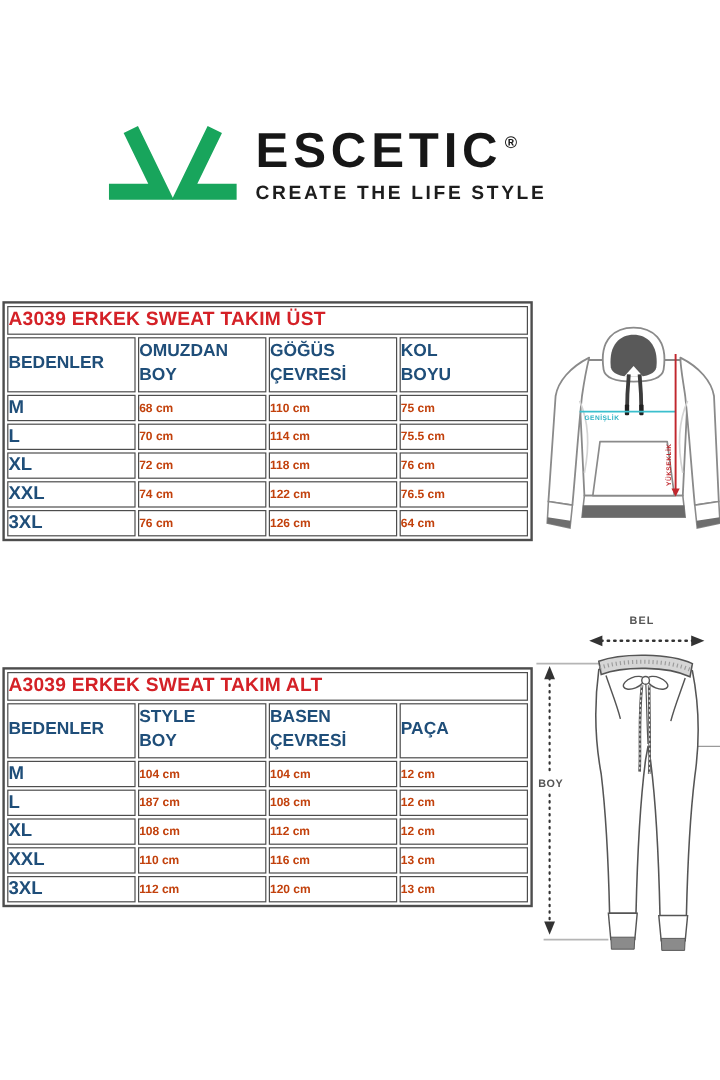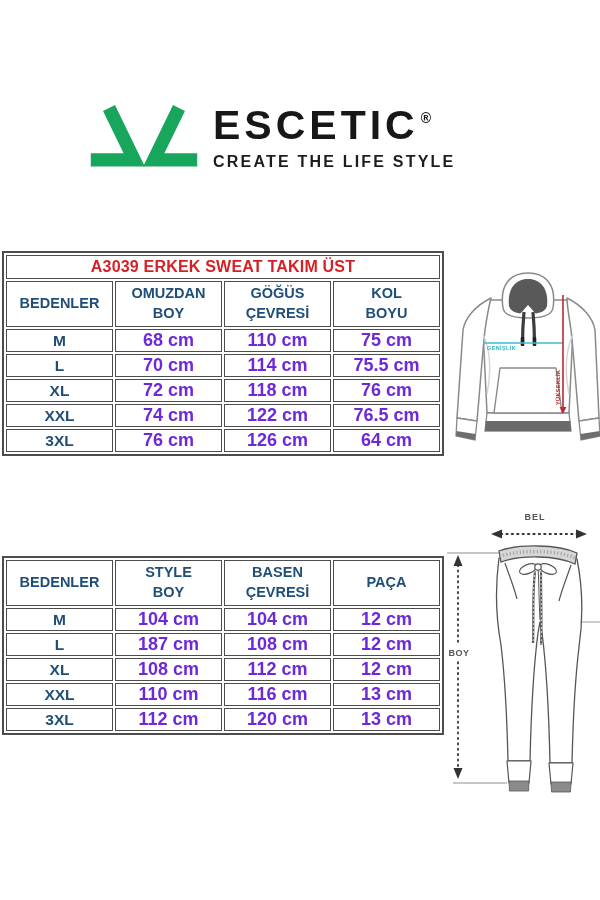--- a/index.html
+++ b/index.html
@@ -10,26 +10,26 @@
   .logo{position:absolute;left:88px;top:97px;display:flex;align-items:flex-end;}
   .logo-icon{width:112px;height:70px;flex:0 0 auto;margin-top:4px;}
   .logo-text{margin-left:13px;padding-top:7px;}
   .brand{font-size:41px;font-weight:700;letter-spacing:4px;color:#171717;line-height:1;white-space:nowrap;}
   .reg{font-size:14px;font-weight:700;letter-spacing:0;position:relative;top:-16px;left:2px;}
   .tagline{font-size:16px;font-weight:600;letter-spacing:2.2px;color:#1d1d1d;margin-top:7px;white-space:nowrap;}
 
   
   table.size-table{position:absolute;left:2px;width:442px;table-layout:fixed;background:#fff;
                    border-collapse:separate;border-spacing:2px;border:2px solid #4d4d4d;}
-  table.size-table td{border:1.5px solid #4d4d4d;text-align:center;vertical-align:middle;padding:0;}
+  table.size-table td{border:1.5px solid #4d4d4d;text-align:left;vertical-align:middle;padding:0;}
   .t1{top:251px;}
   .t2{top:556px;}
   td.ttl{height:22px;font-size:16px;font-weight:700;color:#D42127;letter-spacing:.2px;}
   tr.hdr td{height:44px;font-size:14.5px;font-weight:700;color:#1F4E79;white-space:pre-line;line-height:1.35;}
-  tr.data td{height:20px;font-size:18px;font-weight:700;color:#6d28d9;}
+  tr.data td{height:20px;font-size:10px;font-weight:700;color:#c2410c;}
   tr.data td.size{font-size:15.5px;color:#1F4E79;}
 
   
   .hoodie-svg{position:absolute;left:447px;top:268px;width:153px;height:180px;}
   .pants-svg{position:absolute;left:443px;top:503px;width:157px;height:300px;}
   svg text{font-family:"Liberation Sans",sans-serif;}
 </style>
 </head>
 <body>
 
@@ -125,20 +125,23 @@
     <line x1="36" y1="75" x2="116" y2="75" stroke="#3BBFCD" stroke-width="1.6"></line>
     <text x="40" y="82" font-size="5.5" font-weight="bold" letter-spacing="0.4" fill="#2FB3C4">GENİŞLİK</text>
 
     <line x1="116" y1="27" x2="116" y2="141" stroke="#C1272D" stroke-width="1.6"></line>
     <path d="M116,146 L112.6,139 L119.4,139 Z" fill="#C1272D"></path>
     <text transform="translate(112.5 137) rotate(-90)" font-size="5.5" font-weight="bold" letter-spacing="0.4" fill="#C1272D">YÜKSEKLİK</text>
   </svg>
 
   <table class="size-table t2">
     <tbody>
+        <tr>
+      <td colspan="4" class="ttl">A3039 ERKEK SWEAT TAKIM ALT</td>
+    </tr>
     <tr class="hdr">
       <td>BEDENLER</td>
       <td>STYLE
 BOY</td>
       <td>BASEN
 ÇEVRESİ</td>
       <td>PAÇA</td>
     </tr>
     <tr class="data">
       <td class="size">M</td>

